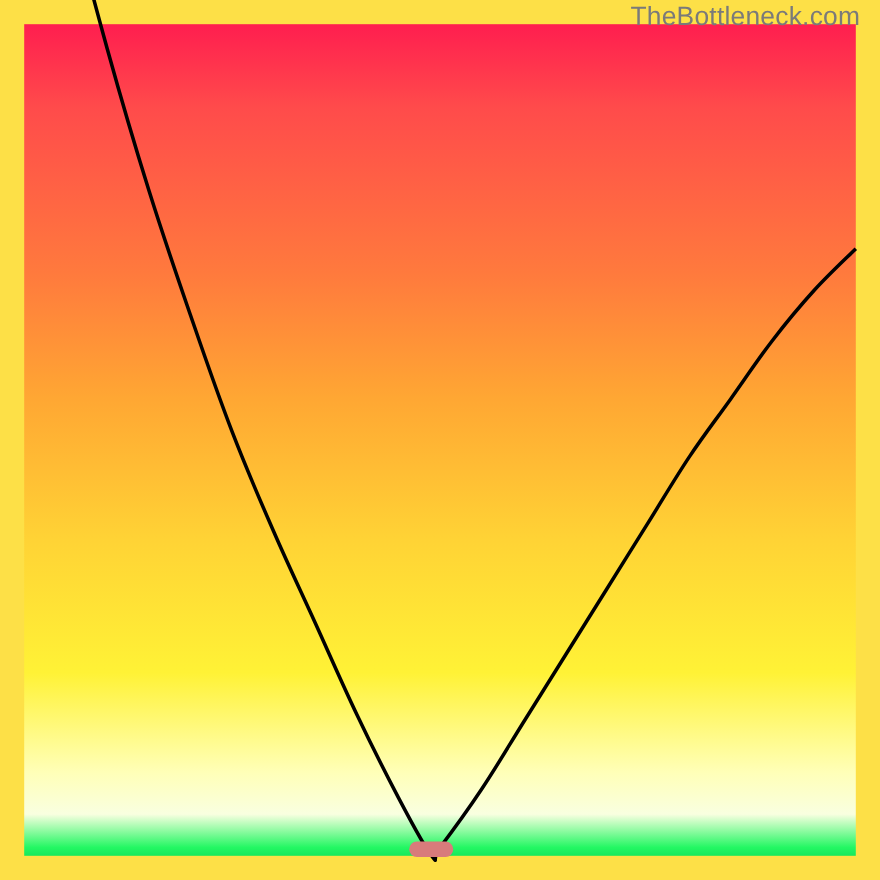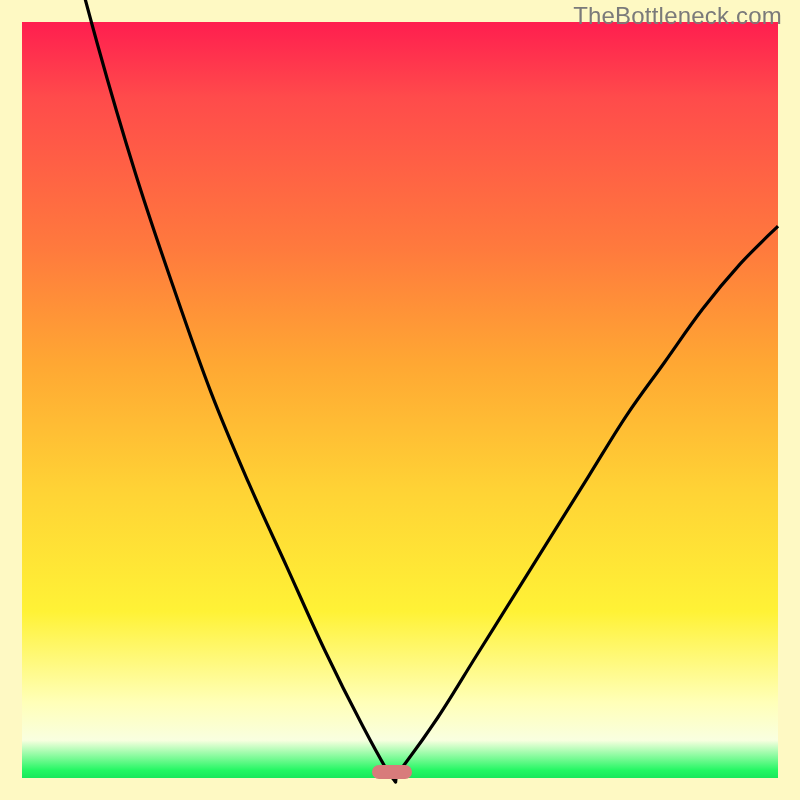--- a/index.html
+++ b/index.html
@@ -8,21 +8,21 @@
     background: #000;
     width: 800px;
     height: 800px;
     overflow: hidden;
     font-family: Arial, Helvetica, sans-serif;
   }
   .wrapper {
     position: relative;
     width: 800px;
     height: 800px;
-    background: #fef9c3;
+    background: #fde047;
   }
   .watermark {
     position: absolute;
     top: 2px;
     right: 18px;
     color: #7a7a7a;
     font-size: 24px;
     font-weight: 500;
     z-index: 10;
     letter-spacing: 0.2px;

